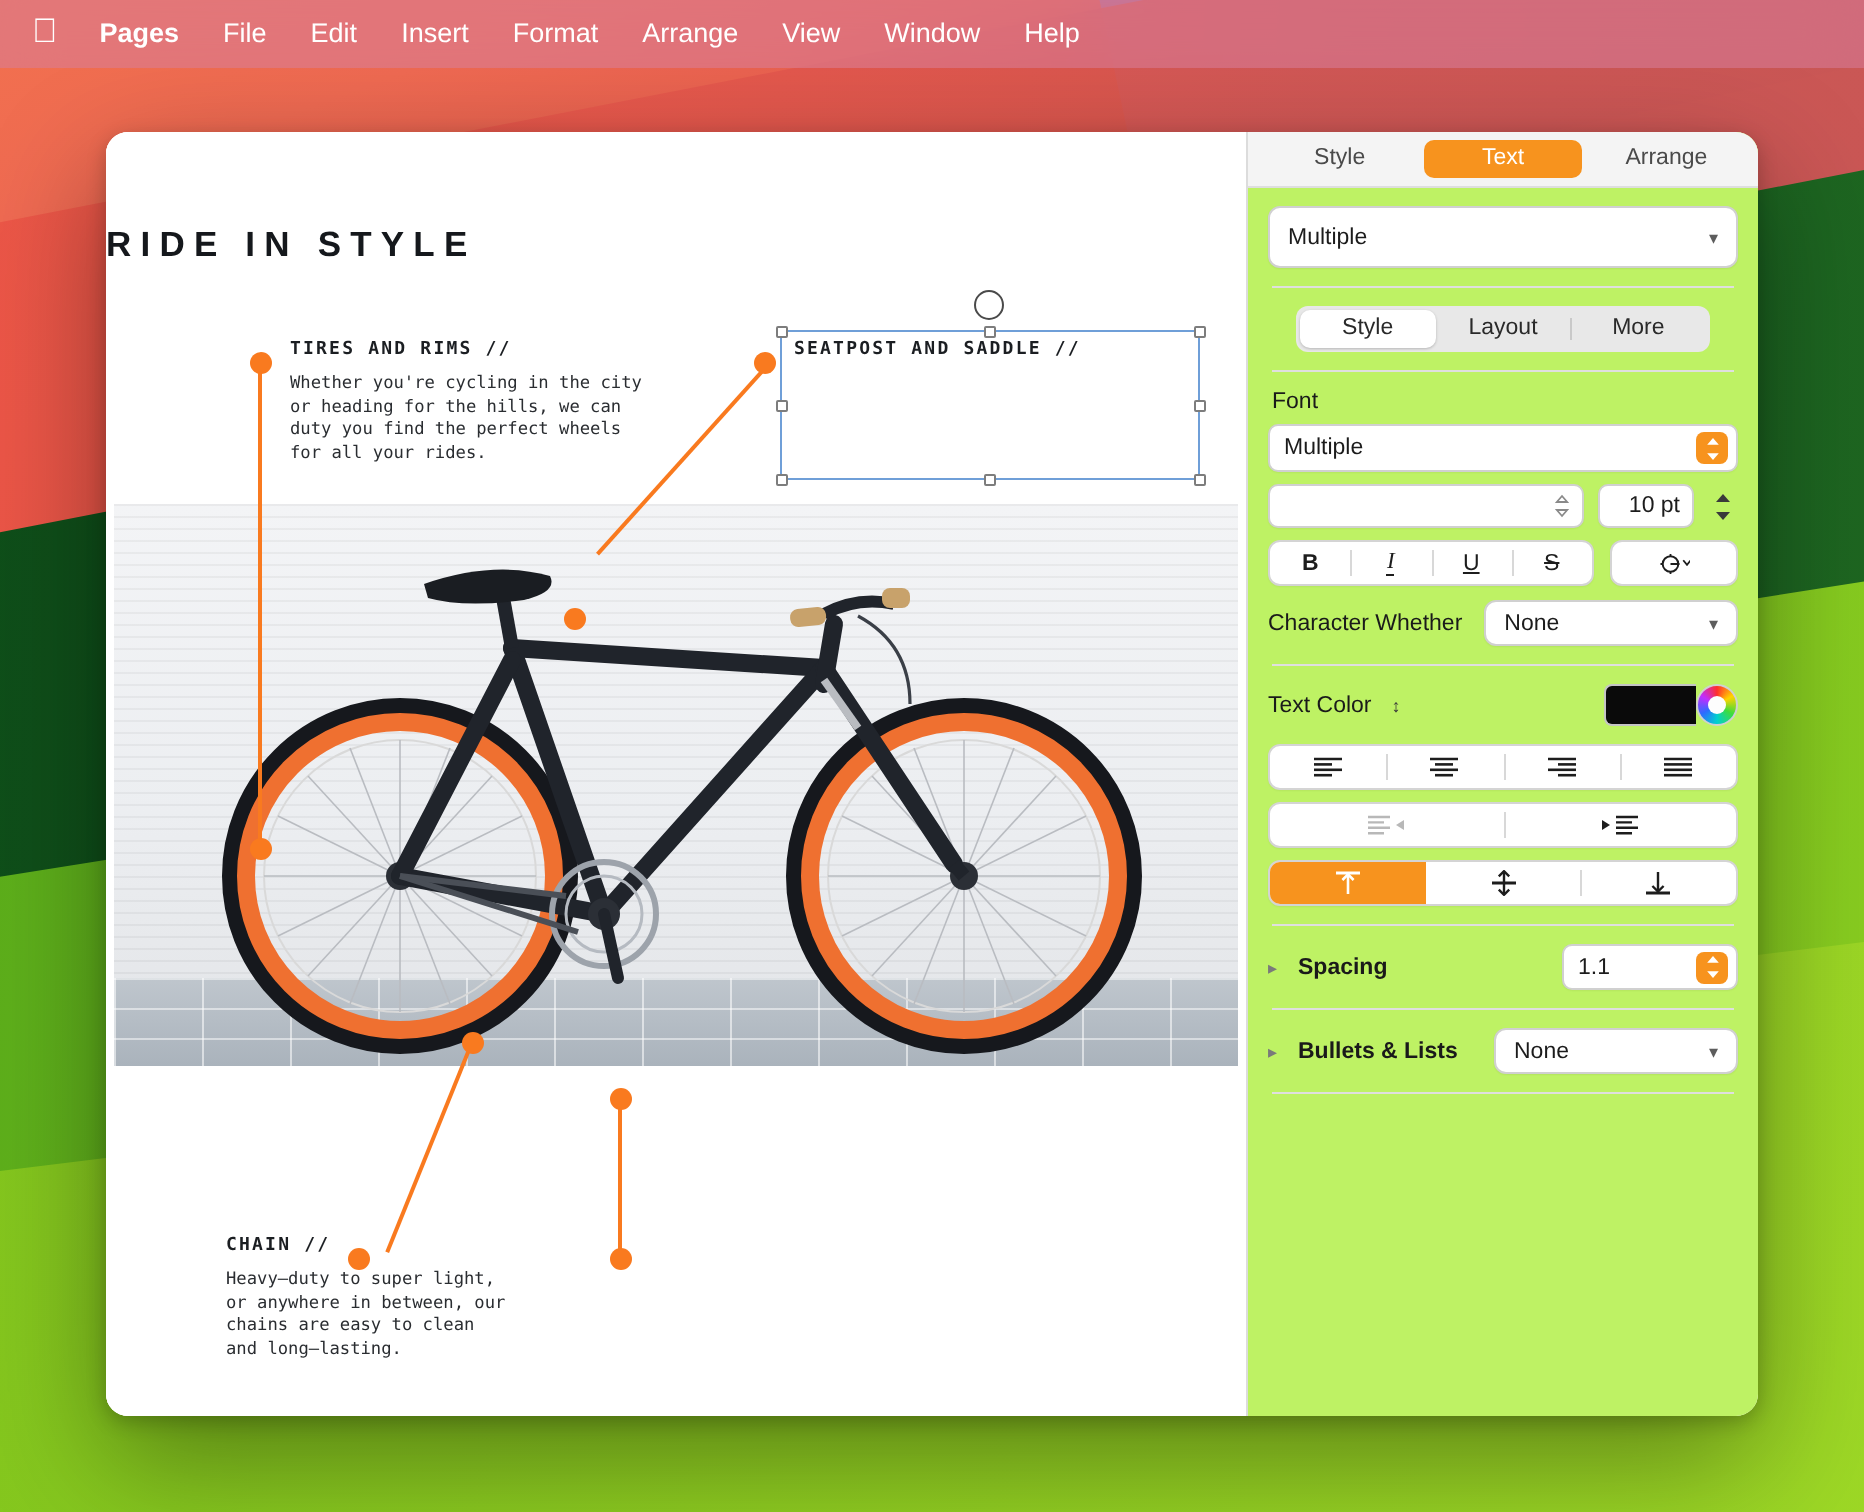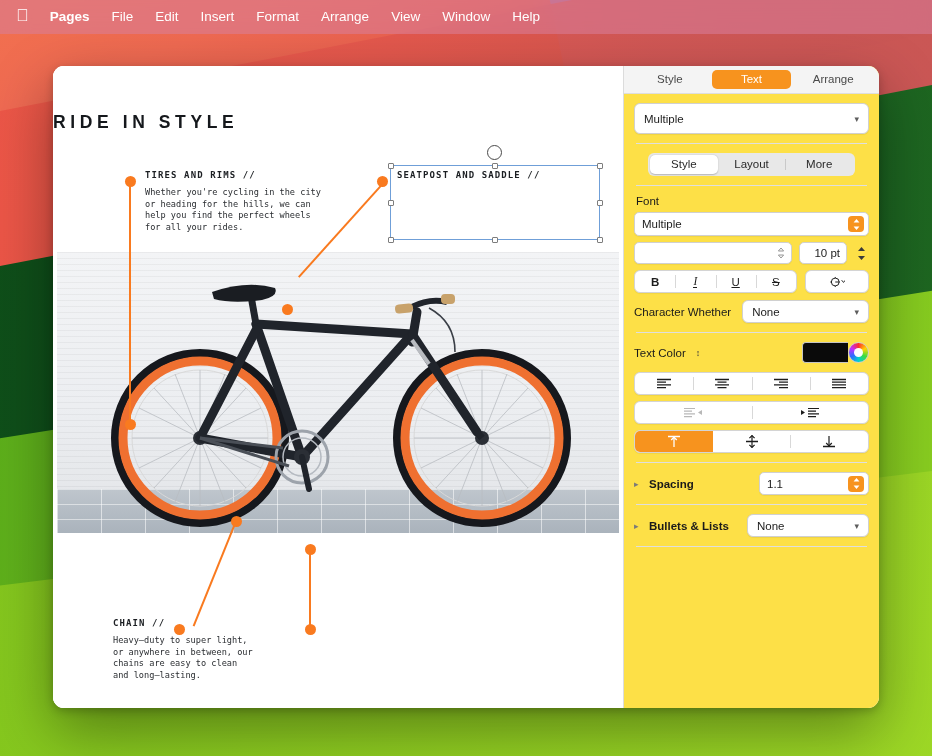--- a/index.html
+++ b/index.html
@@ -189,21 +189,21 @@
   .ground {
     position:absolute; left:0; right:0; bottom:0; height:44px;
     background:
       repeating-linear-gradient(to right, rgba(255,255,255,.55) 0 1px, transparent 1px 44px),
       repeating-linear-gradient(to bottom, rgba(255,255,255,.5) 0 1px, transparent 1px 15px),
       linear-gradient(to bottom,#bfc6cd,#aab3bc);
   }
 
   
   #inspector {
-    flex:1 1 auto; background:#fde047; border-left:1px solid #dcdcdc;
+    flex:1 1 auto; background:#bef264; border-left:1px solid #dcdcdc;
     display:flex; flex-direction:column; overflow:hidden;
   }
   #insp-tabs {
     height:28px; flex:0 0 28px; display:flex; align-items:center;
     border-bottom:1px solid #dedede; background:#f4f4f4;
     padding: 0 6px; gap: 2px;
   }
   .insp-tab {
     flex:1; text-align:center; font-size:11.5px; color:#4a4a4a;
     line-height:19px; border-radius:5px; cursor:default;
@@ -430,21 +430,21 @@
           <div class="dot" style="left:229px; top:238px;"></div>
           <div class="dot" style="left:121px; top:558px;"></div>
           <div class="dot" style="left:178px; top:450px;"></div>
           <div class="dot" style="left:252px; top:558px;"></div>
           <div class="dot" style="left:252px; top:478px;"></div>
 
           <div class="callout" id="c-tires">
             <h4>TIRES AND RIMS //</h4>
             <p>Whether you're cycling in the city
 or heading for the hills, we can
-help you find the perfect wheels
+duty you find the perfect wheels
 for all your rides.</p>
           </div>
 
           <div class="callout" id="c-seat">
             <h4>SEATPOST AND SADDLE //</h4>
           </div>
 
           <div class="callout" id="c-chain">
             <h4>CHAIN //</h4>
             <p>Heavy—duty to super light,
@@ -666,21 +666,21 @@
                 <path d="M4.2 8 L7 10.8 L9.8 8" fill="none" stroke="#1d1d1d" stroke-width="1.2"></path>
               </svg>
             </div>
           </div>
 
           <div class="hr"></div>
 
           <div class="disc-row">
             <span class="disc-tri">▸</span>
             <span class="disc-lbl">Spacing</span>
-            <div class="field" style="margin-left:auto; width:110px; height:23px;">
+            <div class="field" style="margin-left:auto; width:88px; height:23px;">
               <span>1.1</span>
               <span class="stepper-orange">
                 <svg width="9" height="13" viewBox="0 0 9 13" class="mini-icon">
                   <path d="M4.5 1 L7.4 4.4 L1.6 4.4 Z" fill="#fff"></path>
                   <path d="M4.5 12 L7.4 8.6 L1.6 8.6 Z" fill="#fff"></path>
                 </svg>
               </span>
             </div>
           </div>
 

